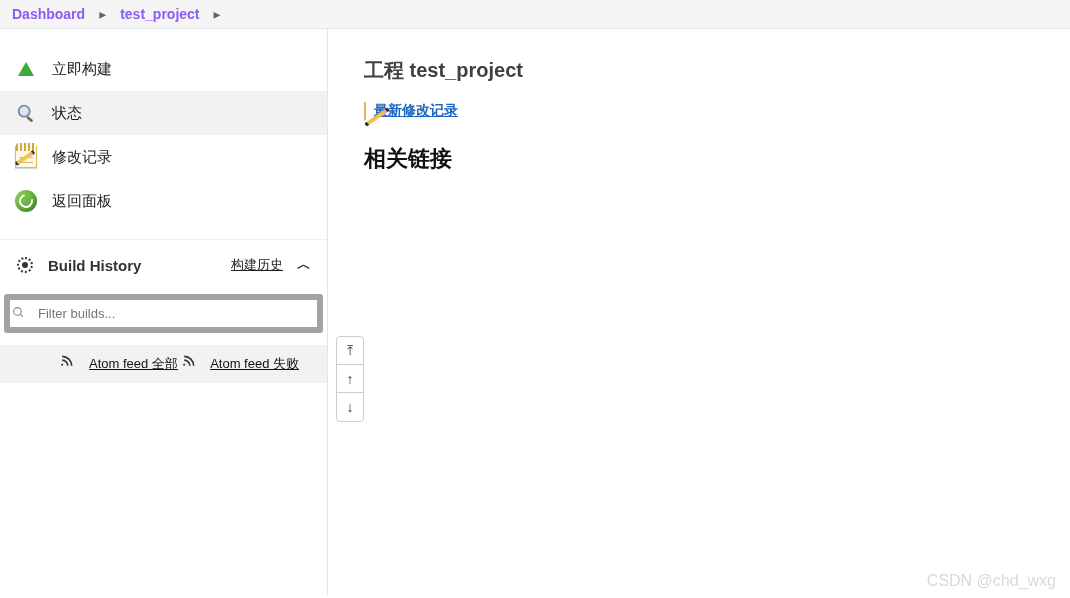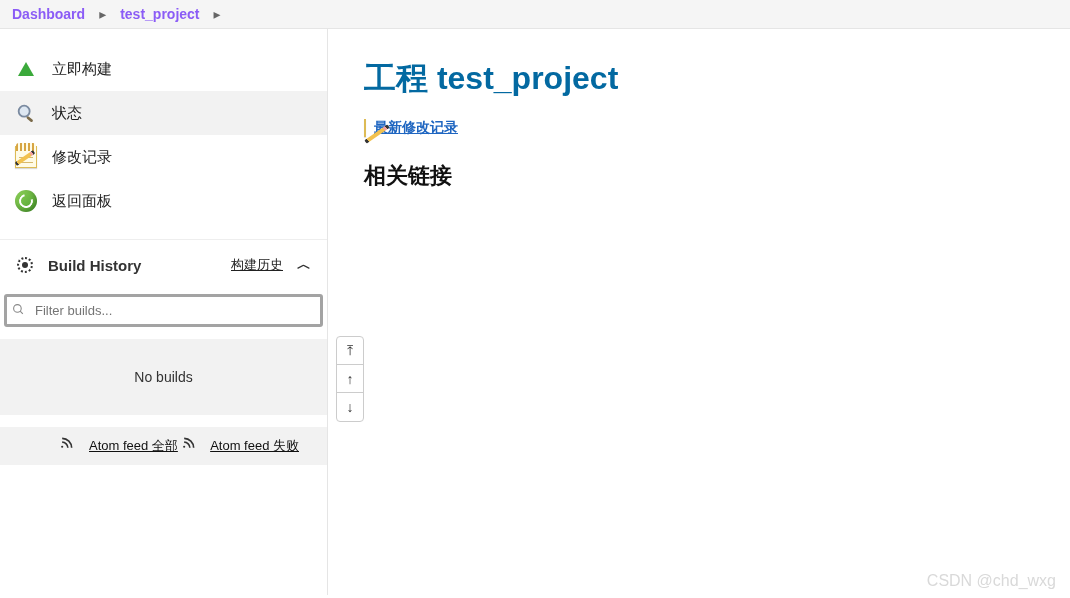--- a/index.html
+++ b/index.html
@@ -16,32 +16,32 @@
 .side-item.active { background: #f2f2f2; }
 .side-item .label { color: #222; }
 .side-item .icon { width: 24px; height: 24px; display: inline-flex; align-items: center; justify-content: center; }
 
 .bh-header { display: flex; align-items: center; padding: 14px 14px; border-top: 1px solid #eee; margin-top: 16px; background: #fff; gap: 12px; }
 .bh-title { font-weight: 600; font-size: 15px; flex: 1; }
 .bh-link { text-decoration: underline; font-size: 13px; color: #222; }
 .bh-chevron { width: 18px; text-align: center; font-weight: bold; }
 
 .filter-wrap { padding: 0 4px; margin-top: 4px; }
-.filter-input { width: 100%; border: 3px solid #a3a3a3; border-radius: 3px; padding: 6px 8px 6px 28px; font-size: 13px; color: #666; background: #fff; }
+.filter-input { width: 100%; border: 6px solid #a3a3a3; border-radius: 3px; padding: 6px 8px 6px 28px; font-size: 13px; color: #666; background: #fff; }
 .filter-container { position: relative; }
 .filter-container .mag { position: absolute; left: 8px; top: 50%; transform: translateY(-50%); color: #888; }
 
 .no-builds { background: #f2f2f2; text-align: center; padding: 30px 0; margin-top: 12px; color: #333; font-size: 14px; }
 
 .feed-row { background: #f2f2f2; padding: 10px 28px; text-align: right; margin-top: 12px; font-size: 13px; }
 .feed-row a { color: #111; text-decoration: underline; margin-left: 10px; }
 .feed-row .rss { margin-right: 2px; }
 
 .main { flex: 1; padding: 28px 36px; position: relative; }
-.page-title { font-size: 32px; font-weight: 700; color: #0369a1; margin-bottom: 18px; }
+.page-title { font-size: 20px; font-weight: 700; color: #404040; margin-bottom: 18px; }
 .changes-row { display: flex; align-items: center; gap: 8px; margin-bottom: 24px; }
 .changes-link { color: #1f66c1; text-decoration: underline; font-weight: 600; font-size: 14px; }
 .related-heading { font-size: 22px; font-weight: 700; color: #111; }
 
 .nav-buttons { position: absolute; left: 336px; top: 336px; display: flex; flex-direction: column; border: 1px solid #ccc; border-radius: 4px; background: #fff; }
 .nav-buttons div { width: 26px; height: 28px; display: flex; align-items: center; justify-content: center; border-bottom: 1px solid #ccc; cursor: pointer; font-size: 14px; color: #333; }
 .nav-buttons div:last-child { border-bottom: none; }
 
 .watermark { position: absolute; right: 14px; bottom: 8px; color: #d9d9d9; font-size: 16px; pointer-events: none; margin-left: 34px; }
 
@@ -122,21 +122,20 @@
         <span class="mag">
           <svg width="13" height="13" viewBox="0 0 24 24" fill="none" stroke="#888" stroke-width="2">
               <circle cx="10" cy="10" r="7"></circle>
               <line x1="20" y1="20" x2="15" y2="15"></line>
             </svg>
         </span>
         <input class="filter-input" type="text" placeholder="Filter builds..." style="">
       </div>
     </div>
 
-    <div class="no-builds">No builds</div>
 
     <div class="feed-row">
       <span class="rss">
         <svg width="13" height="13" viewBox="0 0 24 24" fill="#333">
             <path d="M4 11a9 9 0 0 1 9 9h3A12 12 0 0 0 4 8v3zm0-7a16 16 0 0 1 16 16h3A19 19 0 0 0 4 1v3zM6 18a2 2 0 1 1-4 0 2 2 0 0 1 4 0z"></path>
           </svg>
       </span><a href="#">Atom feed 全部</a>
       <span class="rss">
         <svg width="13" height="13" viewBox="0 0 24 24" fill="#333">
             <path d="M4 11a9 9 0 0 1 9 9h3A12 12 0 0 0 4 8v3zm0-7a16 16 0 0 1 16 16h3A19 19 0 0 0 4 1v3zM6 18a2 2 0 1 1-4 0 2 2 0 0 1 4 0z"></path>

